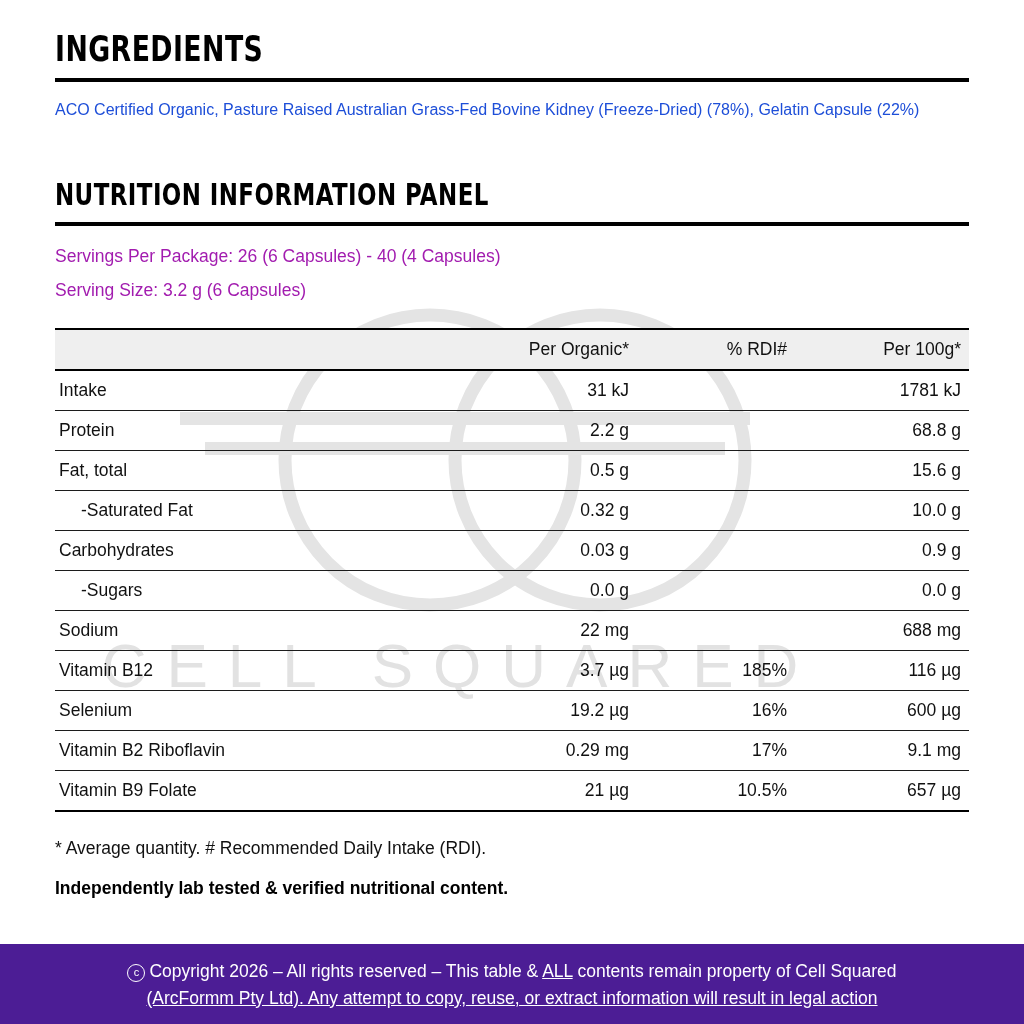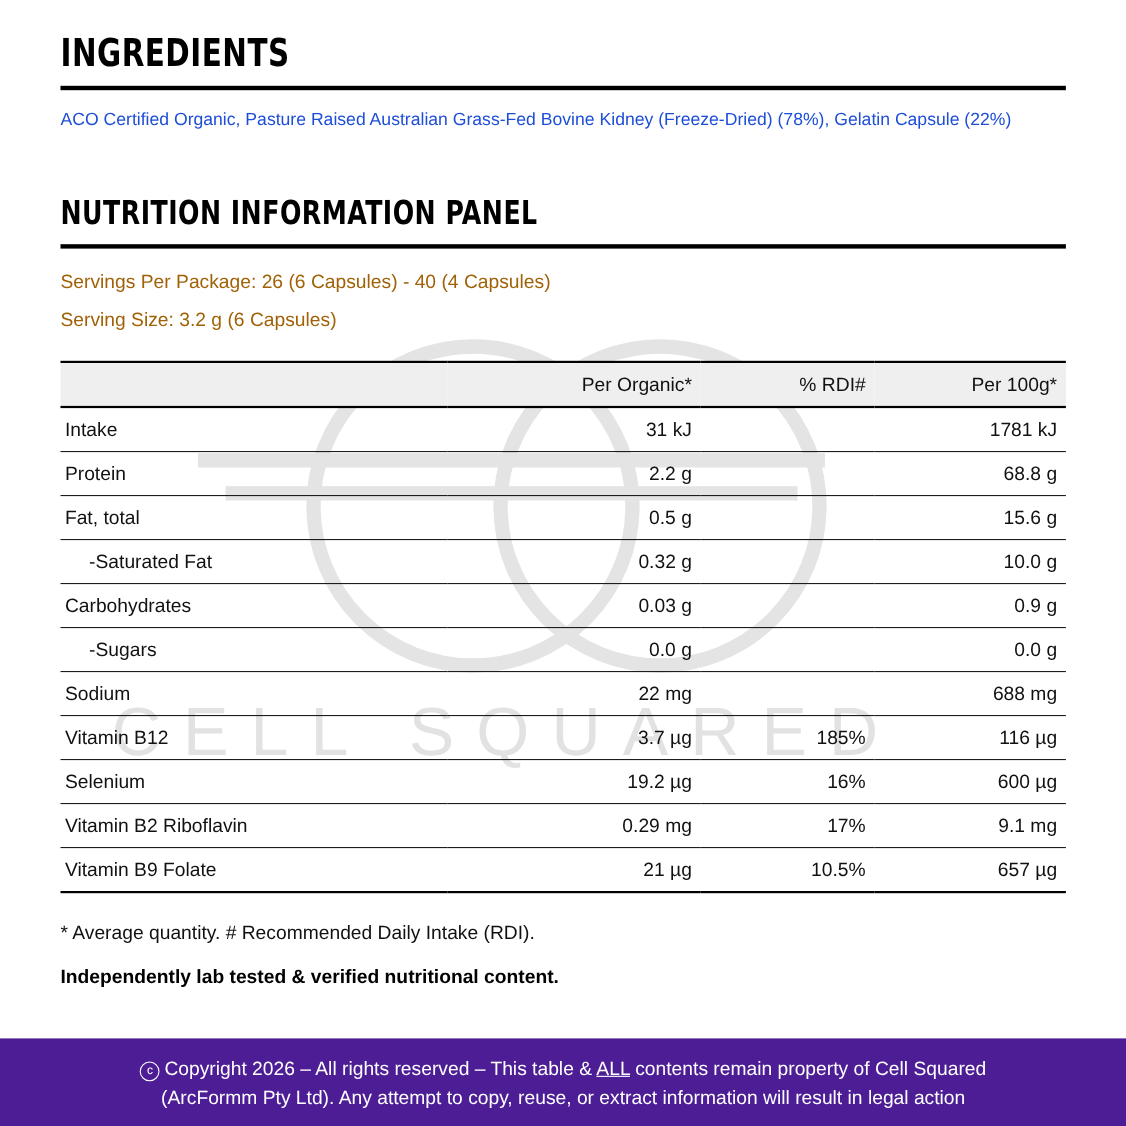--- a/index.html
+++ b/index.html
@@ -87,21 +87,21 @@
     line-height: 30px;
     color: #1d4ed8;
     margin-top: 13px;
   }
 
   .spacer-lg { height: 46px; }
 
   .servings {
     font-size: 17.5px;
     line-height: 32px;
-    color: #a16207;
+    color: #a21caf;
     margin-top: 14px;
   }
 
   
   table.nip {
     width: 914px;
     border-collapse: collapse;
     margin-top: 22px;
     font-size: 17.5px;
     table-layout: fixed;
@@ -176,21 +176,21 @@
     height: 16px;
     border: 1.5px solid #fff;
     border-radius: 50%;
     font-size: 11px;
     line-height: 15px;
     text-align: center;
     vertical-align: 1px;
     margin-right: 4px;
   }
   .footer u { text-decoration: underline; }
-  .footer-line2 { display: block; }
+  .footer-line2 { display: block; text-decoration: underline; }
 </style>
 </head>
 <body>
 
 <div class="page">
 
   <div class="watermark">
     <svg width="1024" height="640" viewBox="0 0 1024 640" aria-hidden="true">
       <g fill="none" stroke="#e4e4e4" stroke-width="13">
         <circle cx="430" cy="300" r="145"></circle>

